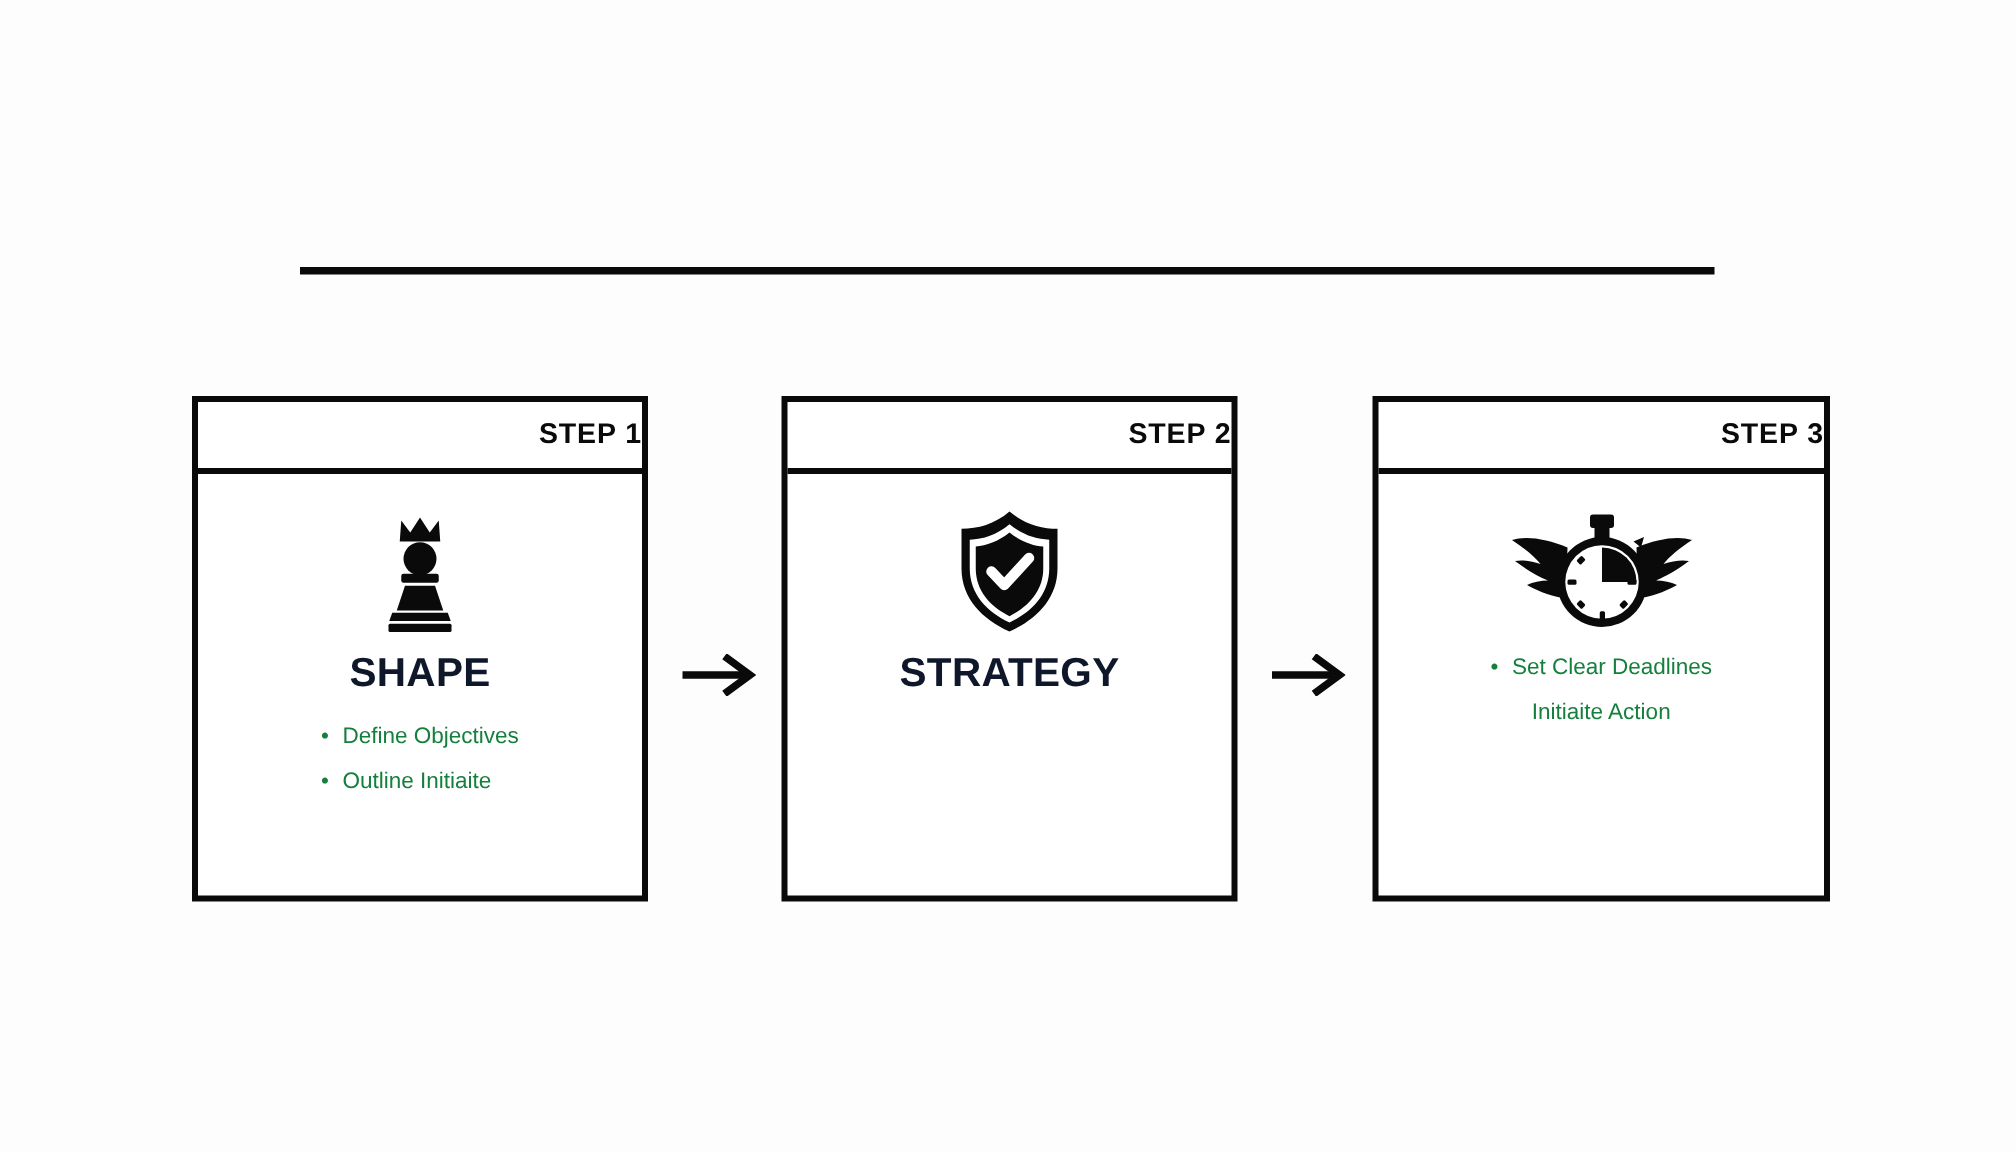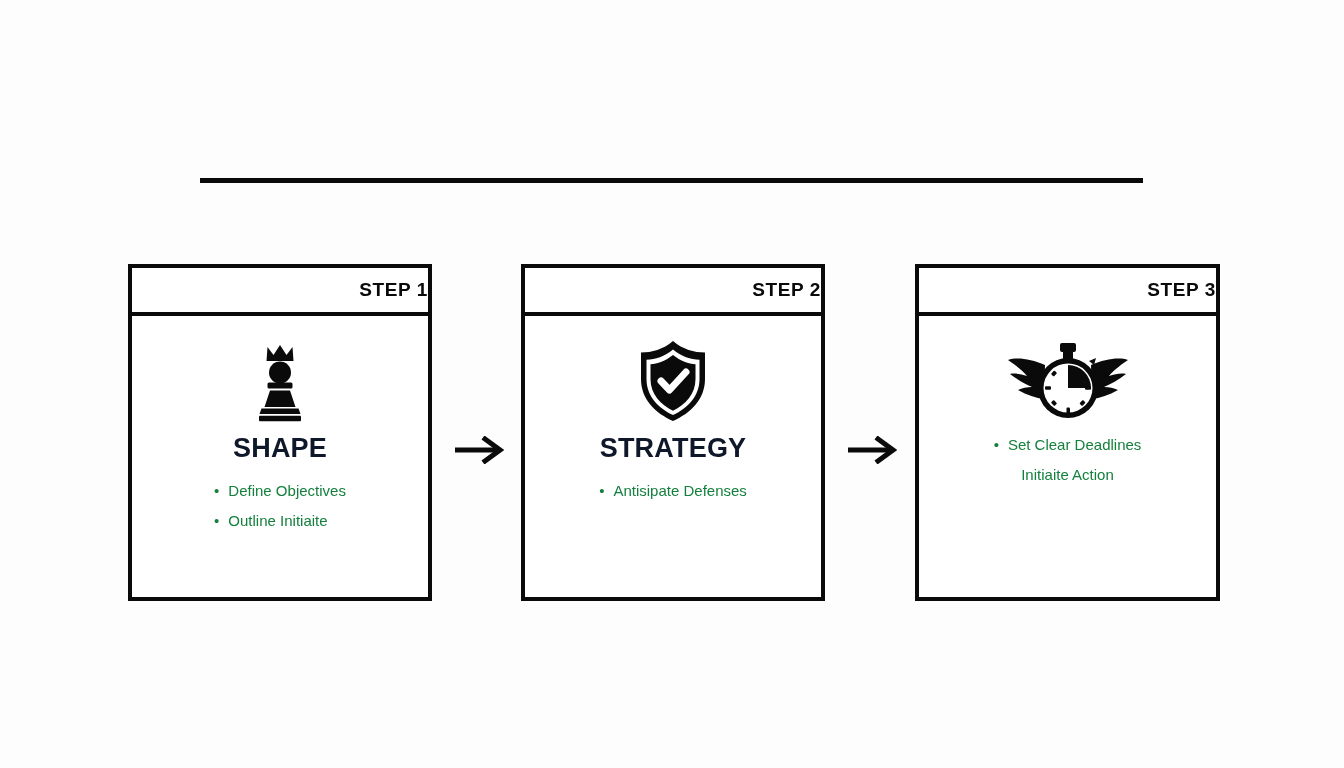--- a/index.html
+++ b/index.html
@@ -197,23 +197,20 @@
       <div class="card-body">
         <div class="card-icon">
           <svg width="76" height="84" viewBox="0 0 76 84" aria-hidden="true">
             <path fill="#0a0a0a" d="M38 2 C28 10.5 17 13.5 6 13.5 L6 40 C6 60 20 74 38 82 C56 74 70 60 70 40 L70 13.5 C59 13.5 48 10.5 38 2 Z"></path>
             <path fill="#ffffff" d="M38 10.5 C29.5 17.5 20.5 20.5 11.5 20.8 L11.5 40 C11.5 57 23 69 38 76 C53 69 64.5 57 64.5 40 L64.5 20.8 C55.5 20.5 46.5 17.5 38 10.5 Z"></path>
             <path fill="#0a0a0a" d="M38 16 C30.5 22 22.5 24.8 15.5 25.3 L15.5 40 C15.5 55 25.5 65.5 38 71.8 C50.5 65.5 60.5 55 60.5 40 L60.5 25.3 C53.5 24.8 45.5 22 38 16 Z"></path>
             <polyline points="26,42 34.5,51 51,33" fill="none" stroke="#ffffff" stroke-width="7" stroke-linecap="round" stroke-linejoin="round"></polyline>
           </svg>
         </div>
         <div class="card-title">STRATEGY</div>
-        <ul class="card-bullets">
-          <li class="bulleted">Antisipate Defenses</li>
-        </ul>
       </div>
     </div>
 
     <div class="arrow a2">
       <svg width="50" height="28" viewBox="0 0 50 28" aria-hidden="true">
         <line x1="1" y1="14" x2="42" y2="14" stroke="#0a0a0a" stroke-width="5"></line>
         <polyline points="31,3 46,14 31,25" fill="none" stroke="#0a0a0a" stroke-width="5" stroke-linecap="square" stroke-linejoin="miter"></polyline>
       </svg>
     </div>
 

